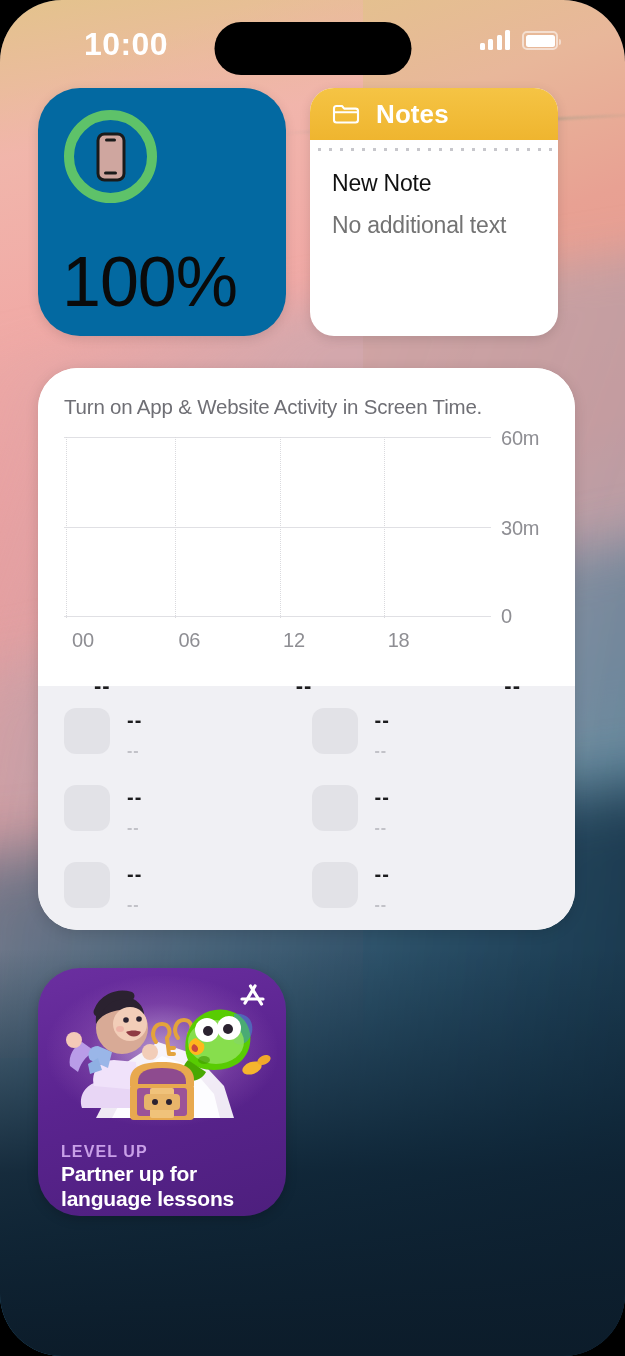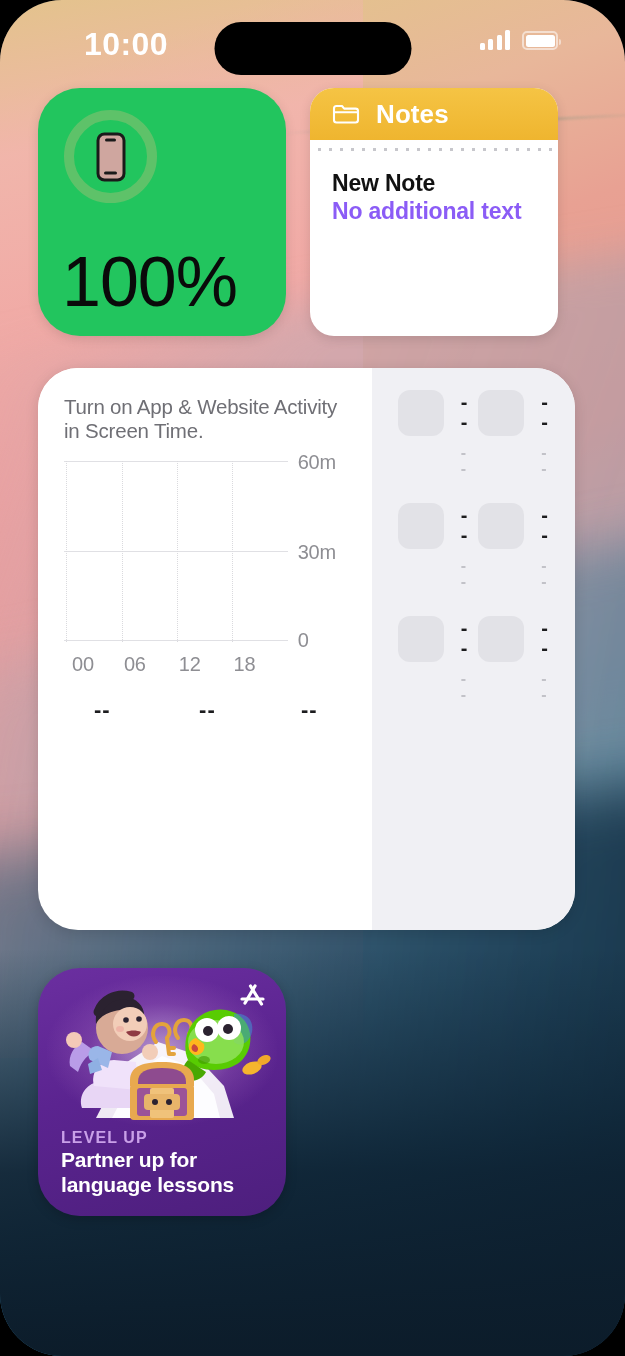--- a/index.html
+++ b/index.html
@@ -108,21 +108,21 @@
   
   .widgets { position:absolute; inset:0; z-index:5; }
   .widget-row1 {
     position:absolute; left:38px; top:88px;
     width:549px; height:248px;
     display:flex; gap:24px;
   }
   
   .w-battery {
     width:248px; height:248px;
-    background:#22c55e;
+    background:#0369a1;
     border-radius:42px;
     position:relative;
     box-shadow:0 3px 12px rgba(0,0,0,0.12);
   }
   .batt-ring {
     position:absolute; left:26px; top:22px;
     width:93px; height:93px;
     border-radius:50%;
     border:10px solid #5ec269;
   }
@@ -168,31 +168,31 @@
     color:#fff; font-size:26px; font-weight:700; letter-spacing:0.1px;
   }
   .notes-perf {
     height:12px;
     background-image:radial-gradient(circle, #c7c7cc 1.6px, transparent 1.8px);
     background-size:11px 11px;
     background-position:4px 4px;
     background-repeat:repeat-x;
   }
   .notes-body { padding:18px 22px 0 22px; }
-  .notes-line1 { font-size:23px; font-weight:700; color:#111; letter-spacing:-0.2px; }
-  .notes-line2 { font-size:23px; font-weight:700; color:#8b5cf6; margin-top:1px; letter-spacing:-0.2px; }
+  .notes-line1 { font-size:23px; font-weight:400; color:#111; letter-spacing:-0.2px; }
+  .notes-line2 { font-size:23px; font-weight:400; color:#737373; margin-top:15px; letter-spacing:-0.2px; }
   
   .w-screentime {
     position:absolute; left:38px; top:368px;
     width:537px; height:562px;
     border-radius:40px;
     overflow:hidden;
     background:#fff;
     box-shadow:0 3px 14px rgba(0,0,0,0.13);
-    display:flex; flex-direction:row;
+    display:flex; flex-direction:column;
   }
   .st-top { background:#fff; padding:27px 26px 0 26px; height:318px; position:relative; }
   .st-caption {
     font-size:20.5px; color:#6f6f75; letter-spacing:-0.2px;
   }
   .st-chart {
     position:relative;
     margin-top:18px;
     height:180px;
     margin-right:58px;
@@ -251,21 +251,21 @@
     background:linear-gradient(165deg,#6b2fa0 0%, #5b2490 45%, #4d1f7d 100%);
     box-shadow:0 3px 12px rgba(0,0,0,0.2);
   }
   .duo-art { position:absolute; inset:0; height:160px; overflow:hidden; }
   .duo-glow {
     position:absolute; left:50%; top:52%; transform:translate(-50%,-50%);
     width:230px; height:150px;
     background:radial-gradient(ellipse at center, rgba(255,240,255,0.55) 0%, rgba(180,120,200,0.25) 45%, rgba(107,47,160,0) 72%);
   }
   .duo-text {
-    position:absolute; left:23px; bottom:19px; right:14px;
+    position:absolute; left:23px; bottom:5px; right:14px;
   }
   .duo-eyebrow {
     font-size:16px; font-weight:700; color:#c9a0e8; letter-spacing:1.1px;
   }
   .duo-headline {
     font-size:21px; font-weight:700; color:#fff; line-height:1.2; letter-spacing:-0.2px;
   }
   .duo-appstore { position:absolute; right:16px; top:10px; }
 </style>
 </head>

